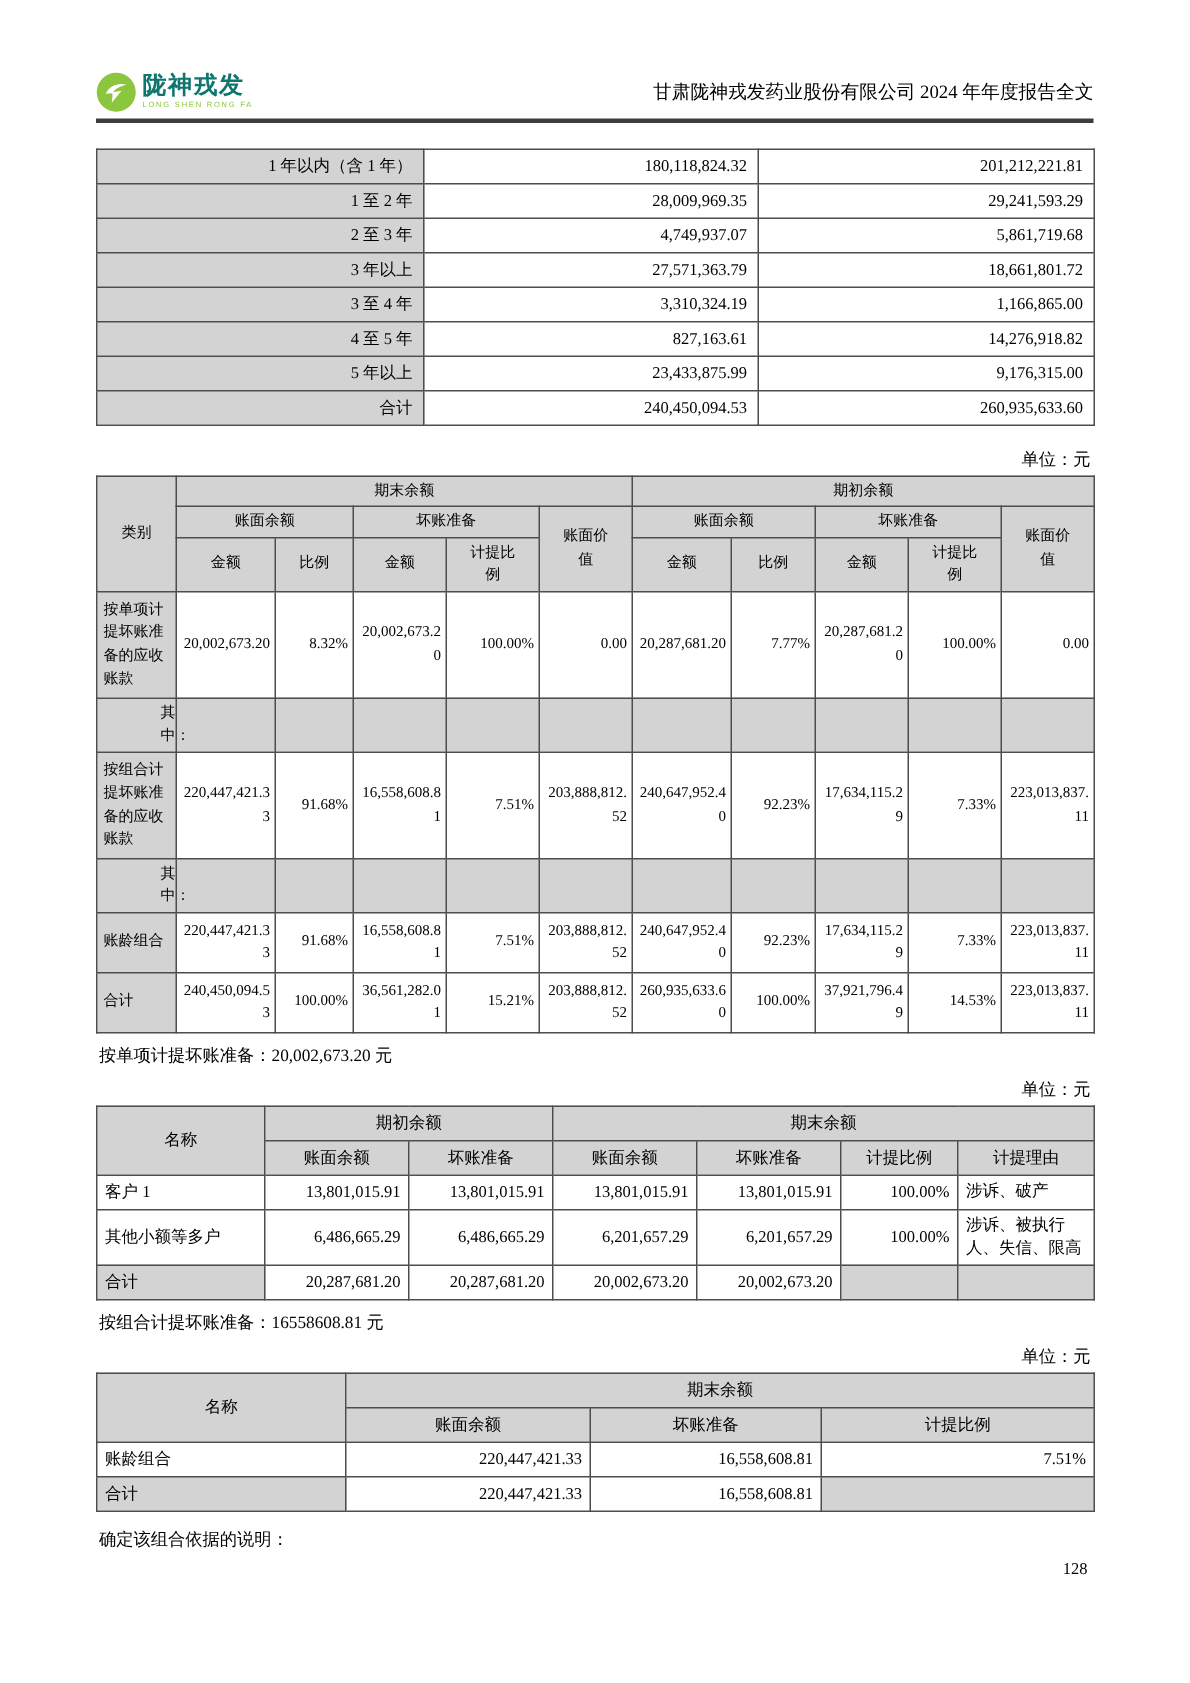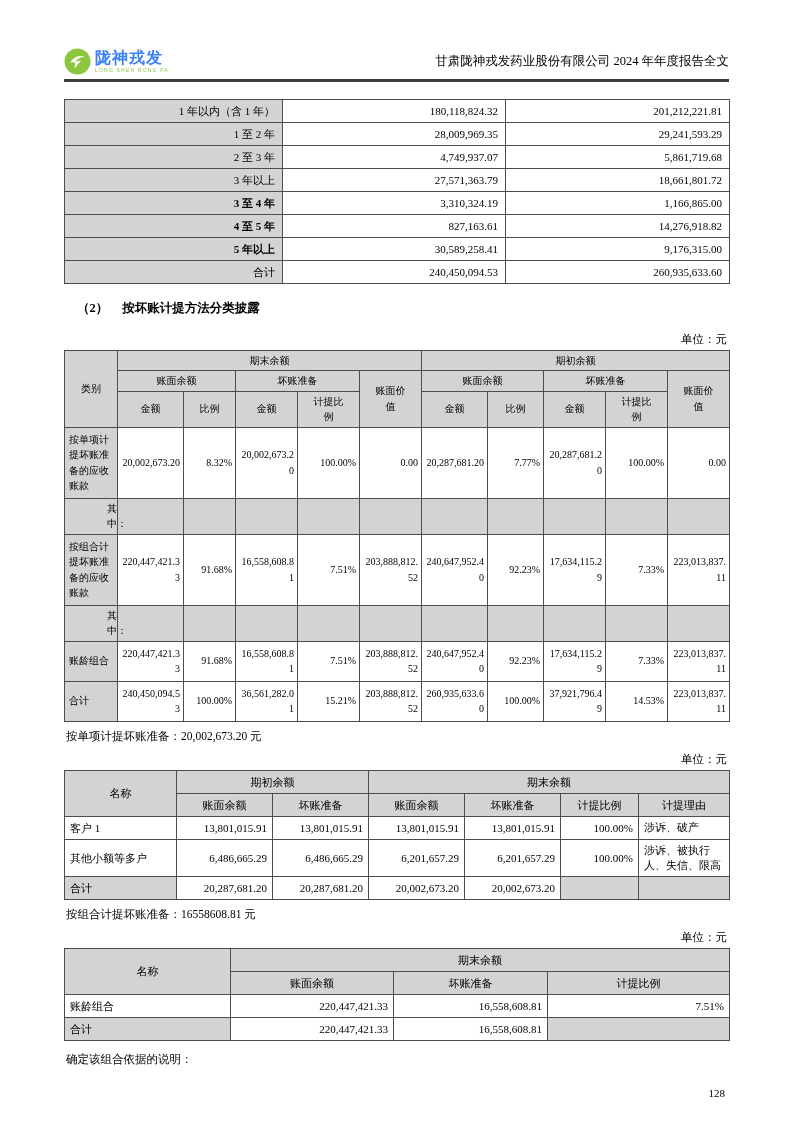--- a/index.html
+++ b/index.html
@@ -9,36 +9,36 @@
     font-family: "Liberation Serif", "DejaVu Serif", serif;
     color: #000; font-size: 11px;
   }
   .page { width: 793px; height: 1122px; padding: 46px 64px 0 64px; }
 
   
   .hdr { display: flex; justify-content: space-between; align-items: center; height: 30px; }
   .logo { display: flex; align-items: center; gap: 4px; }
   .logo-mark { width: 27px; height: 27px; flex: 0 0 auto; }
   .brand { display: flex; flex-direction: column; line-height: 1; }
-  .brand-cn { font-size: 16px; font-weight: bold; color: #3b82f6; letter-spacing: 1px; font-family: "Liberation Sans", sans-serif; }
+  .brand-cn { font-size: 16px; font-weight: bold; color: #0f766e; letter-spacing: 1px; font-family: "Liberation Sans", sans-serif; }
   .brand-en { font-size: 5px; color: #8cc63f; letter-spacing: 1.2px; margin-top: 2px; font-family: "Liberation Sans", sans-serif; }
   .doc-title { font-size: 12.5px; }
   .hdr-rule { height: 2.5px; background: #3d3d3d; margin-top: 3px; }
 
   
   table { border-collapse: collapse; table-layout: fixed; width: 665px; }
   td { border: 1px solid #4d4d4d; vertical-align: middle; }
   .g { background: #d3d3d3; }
   .c { text-align: center; }
   .r { text-align: right; }
 
   
   .aging td { font-size: 11px; padding: 3px 7px; height: 22px; line-height: 16px; }
   .aging .lbl { text-align: right; }
-  .aging .ind { padding-left: 38px; font-weight: bold; }
+  .aging .ind { padding-left: 38px; }
 
   
   .mt { margin-top: 2px; }
   .mt td { font-size: 10px; line-height: 15.5px; padding: 2px 3px; }
   .mt td.hd { text-align: center; padding: 2px 2px; }
   .mt td.num { text-align: right; word-break: break-all; }
   .mt td.lbl { text-align: left; padding-left: 4px; }
   .mt .nw span { display: inline-block; max-width: 3.2em; }
   .mt tr.body-row td { padding-top: 4px; padding-bottom: 4px; }
   .mt tr.sub td { height: 19px; padding-left: 42px; }
@@ -48,21 +48,21 @@
   .t2 td.num, .t3 td.num { text-align: right; }
   .t2 td.lbl, .t3 td.lbl { text-align: left; }
   .t2 td.reason { text-align: left; line-height: 15px; }
 
   .sec-heading { margin: 16px 0 0 13px; font-size: 12.5px; font-weight: bold; }
   .sec-heading .num { margin-right: 14px; }
   .unit { text-align: right; font-size: 11.5px; margin-top: 15px; margin-bottom: 3px; padding-right: 2px; }
   .unit.tight { margin-top: 8px; }
   .note { font-size: 11.5px; margin-top: 7px; padding-left: 2px; }
   .note.loose { margin-top: 11px; }
-  .footer { text-align: right; font-size: 11px; margin-top: 20px; padding-right: 4px; }
+  .footer { text-align: right; font-size: 11px; margin-top: 6px; padding-right: 4px; }
 </style>
 </head>
 <body>
 
 <div class="page">
 
   <div class="hdr">
     <div class="logo">
       <svg class="logo-mark" viewBox="0 0 27 27">
         <circle cx="13.5" cy="13.5" r="13" fill="#8cc63f"></circle>
@@ -109,34 +109,31 @@
       <td class="r">3,310,324.19</td>
       <td class="r">1,166,865.00</td>
     </tr>
     <tr>
       <td class="g lbl ind">4 至 5 年</td>
       <td class="r">827,163.61</td>
       <td class="r">14,276,918.82</td>
     </tr>
     <tr>
       <td class="g lbl ind">5 年以上</td>
-      <td class="r">30,589,258.41</td>
+      <td class="r">23,433,875.99</td>
       <td class="r">9,176,315.00</td>
     </tr>
     <tr>
       <td class="g lbl">合计</td>
       <td class="r">240,450,094.53</td>
       <td class="r">260,935,633.60</td>
     </tr>
   </tbody>
     </table>
 
-  <div class="sec-heading">
-    <span class="num">（2）</span><span>按坏账计提方法分类披露</span>
-  </div>
 
   <div class="unit">单位：元</div>
 
   <table class="mt">
     <colgroup>
       <col style="width:53px">
         <col style="width:66px">
         <col style="width:52px">
         <col style="width:62px">
         <col style="width:62px">

